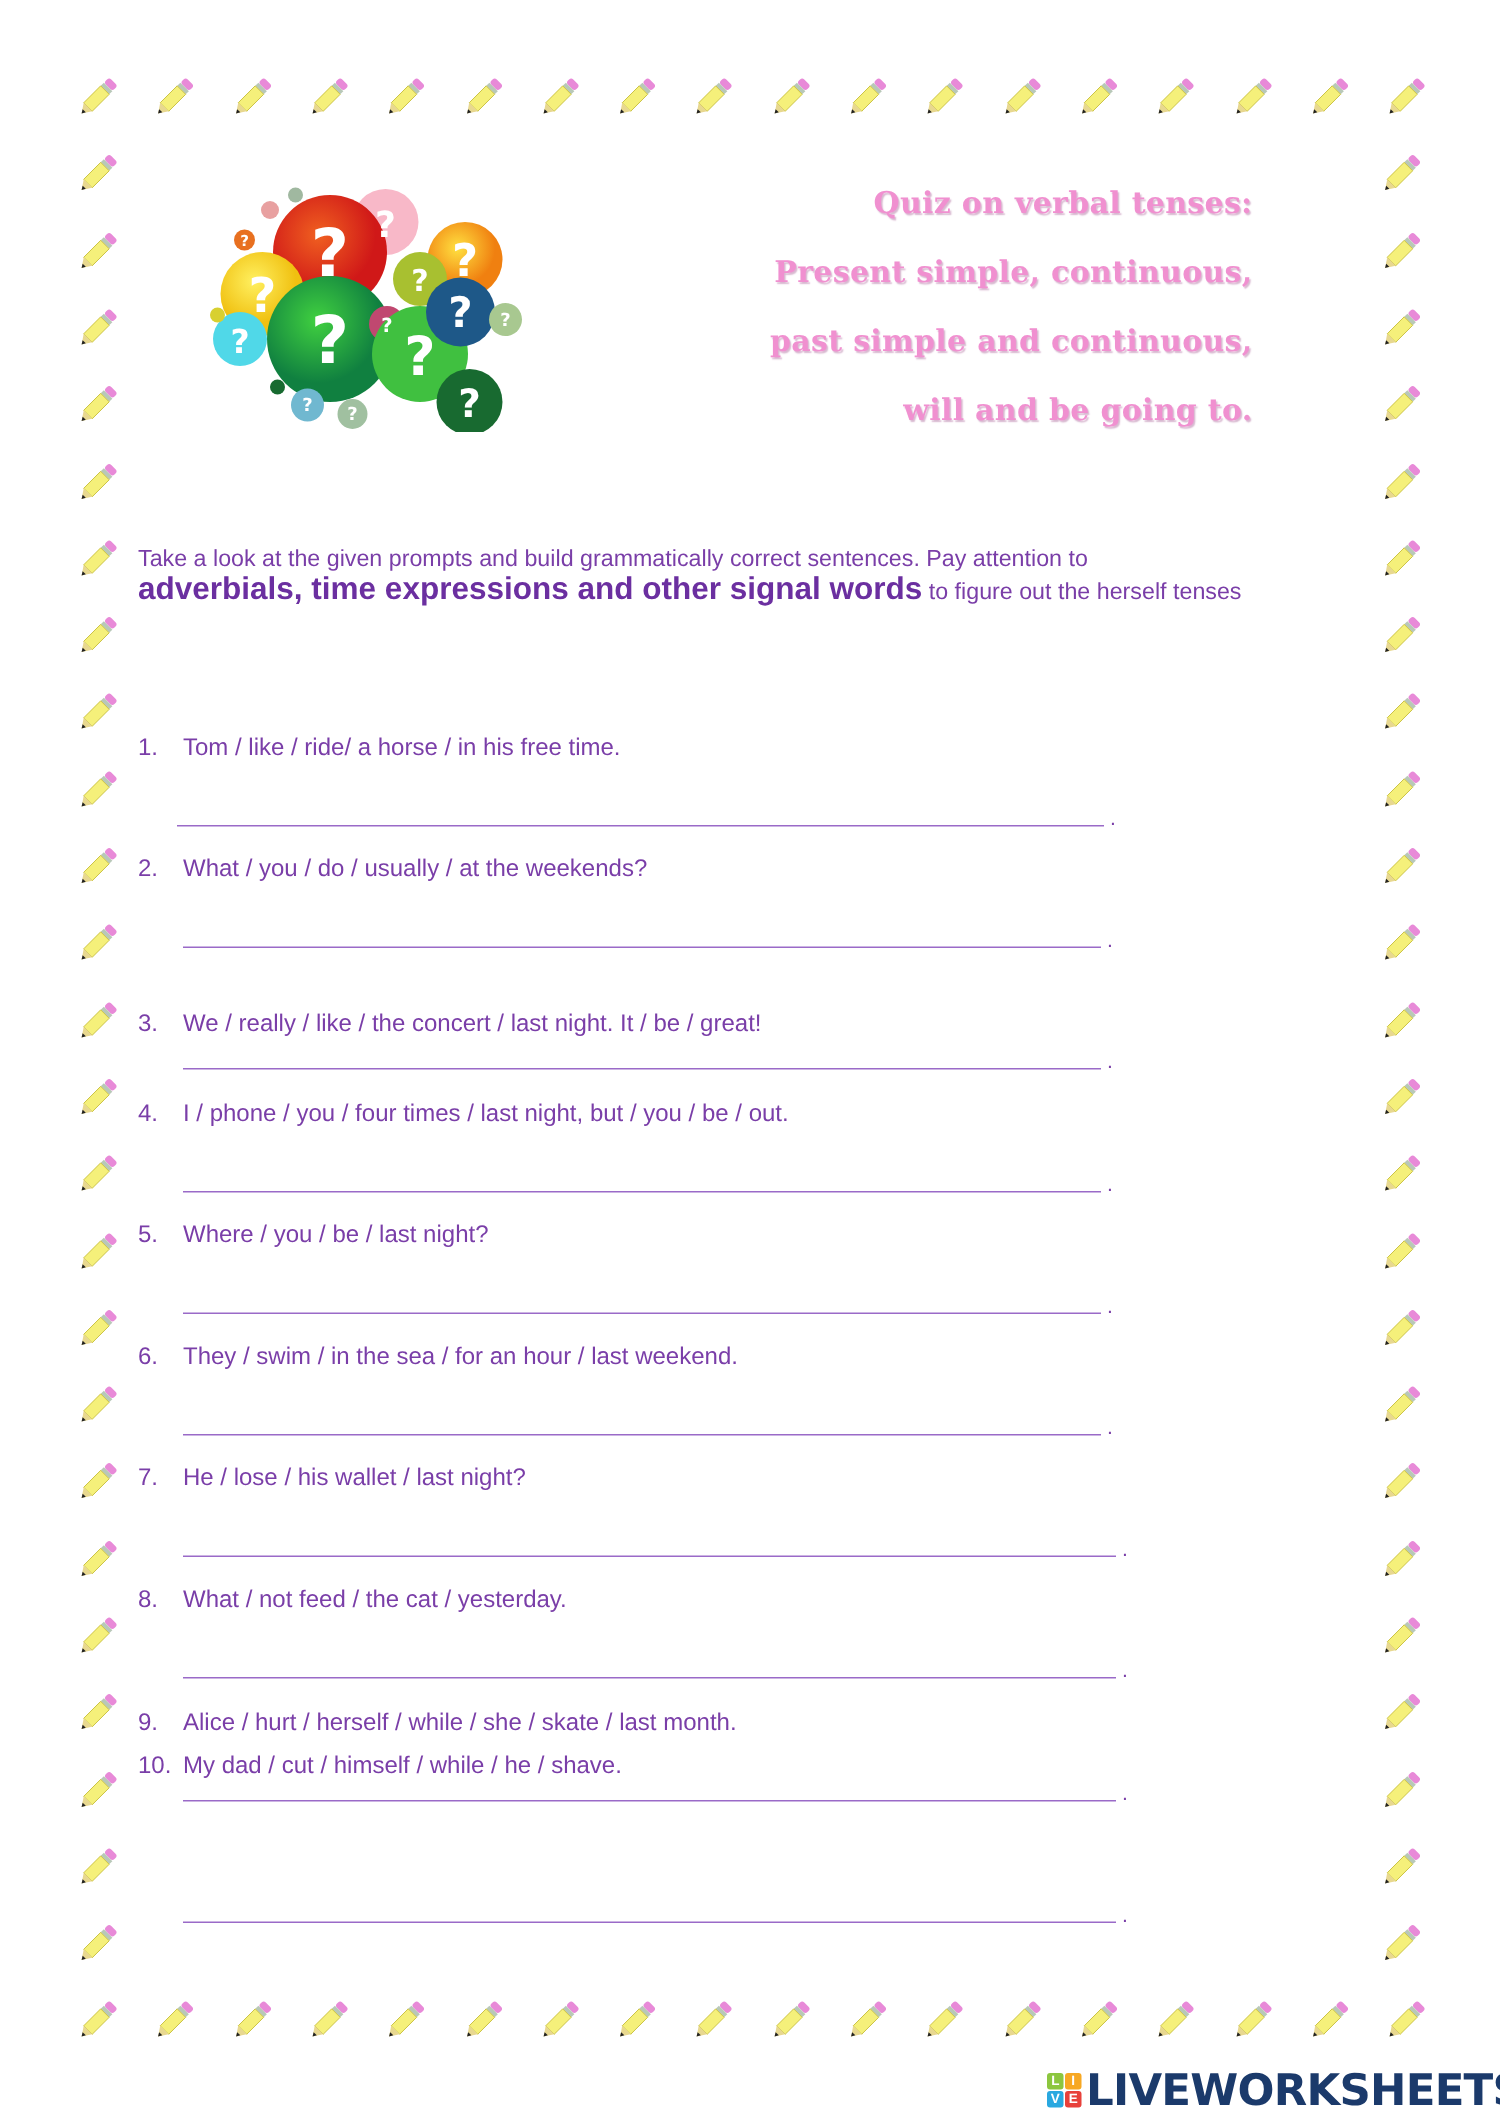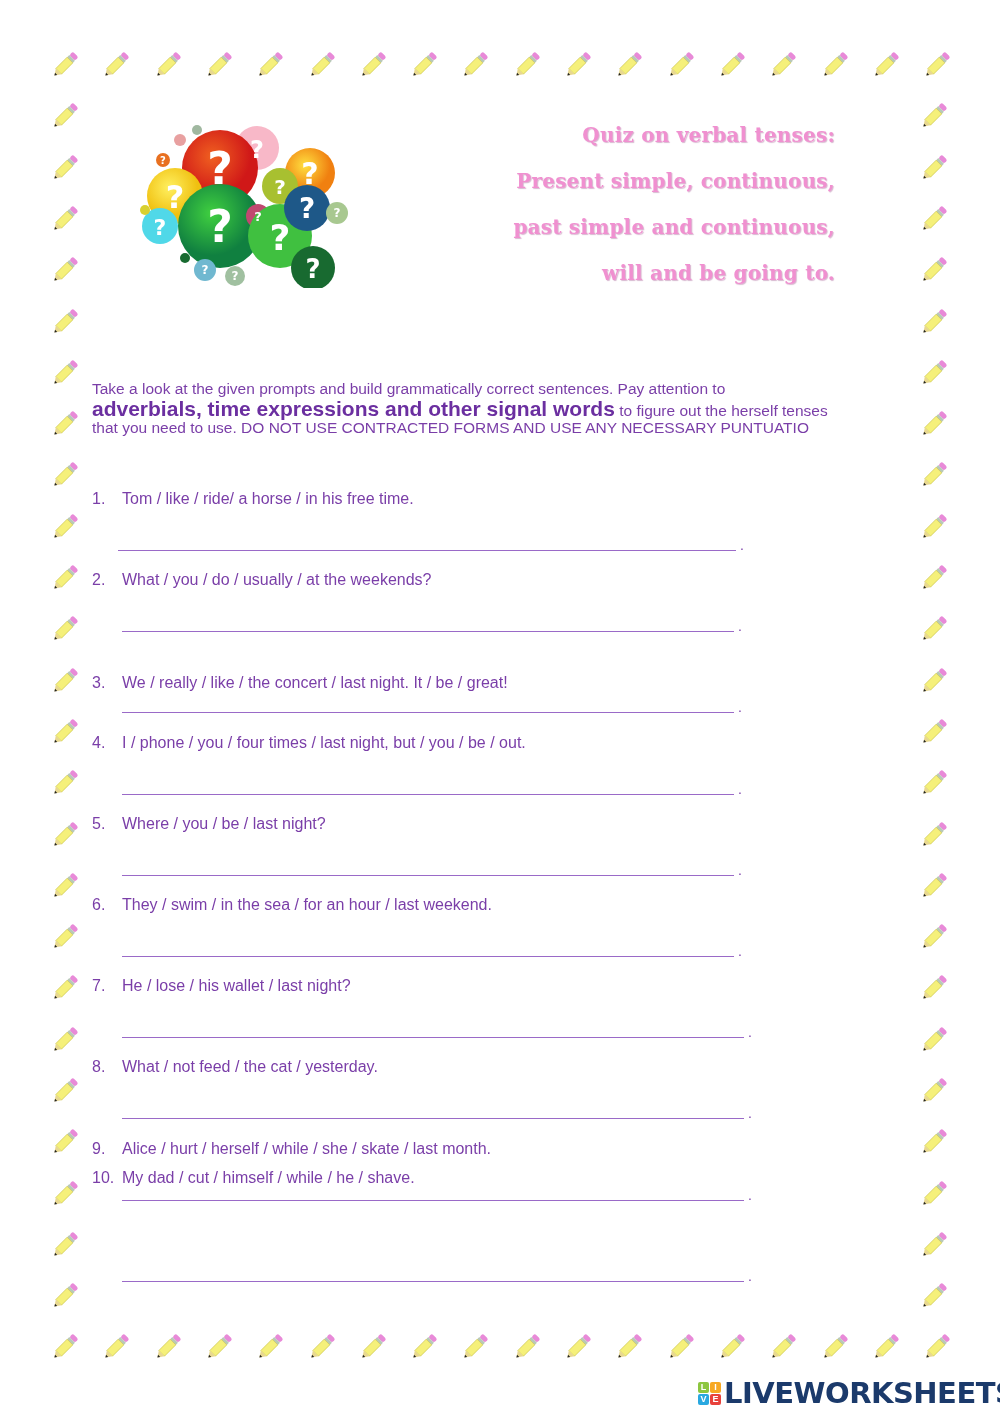--- a/index.html
+++ b/index.html
@@ -16,21 +16,21 @@
 
   .title { position: absolute; left: 455px; top: 112px; width: 380px; text-align: right; }
   .title-line {
     display: block; color: #f090d0; font-family: "DejaVu Serif", serif;
     font-weight: bold; font-size: 20px; line-height: 46px;
     text-shadow: 1px 1px 1px #d8b8d0; letter-spacing: 0.2px;
   }
 
   .instructions {
     position: absolute; left: 92px; top: 363px; width: 820px;
-    color: #7a3ea8; font-size: 15.5px; line-height: 20px; white-space: nowrap; overflow: hidden; margin-top: 16px;
+    color: #7a3ea8; font-size: 15.5px; line-height: 20px; white-space: nowrap; overflow: hidden;
   }
   .instructions .big { font-size: 21px; font-weight: bold; color: #6b2fa0; }
 
   .q { position: absolute; left: 92px; color: #7a3ea8; font-size: 16px; }
   .q .num { display: inline-block; width: 30px; }
   .ans {
     position: absolute; left: 118px; width: 612px; height: 0;
     border-bottom: 1.5px solid #9a6ac8;
   }
   .ans-input {
@@ -1038,21 +1038,20 @@
   <span class="title-line">Present simple, continuous,</span>
   <span class="title-line">past simple and continuous,</span>
   <span class="title-line">will and be going to.</span>
 </div>
 
 <div class="instructions">
   <div>Take a look at the given prompts and build grammatically correct sentences. Pay attention to</div>
   <div style="line-height:26px;margin-top:-3px;">
     <span class="big">adverbials, time expressions and other signal words</span><span> to figure out the herself tenses</span>
   </div>
-  <div style="margin-top:-6px;">that you need to use. DO NOT USE CONTRACTED FORMS AND USE ANY NECESSARY PUNTUATIO</div>
 </div>
 
 <div id="questions">
       <div class="q" style="top:490px">
         <span class="num">1.</span><span>Tom / like / ride/ a horse / in his free time.</span>
       </div>
       <input class="ans-input" type="text" style="top: 524px; left: 118px; width: 618px;" value="">
       <div class="ans" style="top:550px; left:118px; width:618px"></div>
       <span class="dot" style="top:537px; left:740px">.</span>
 

